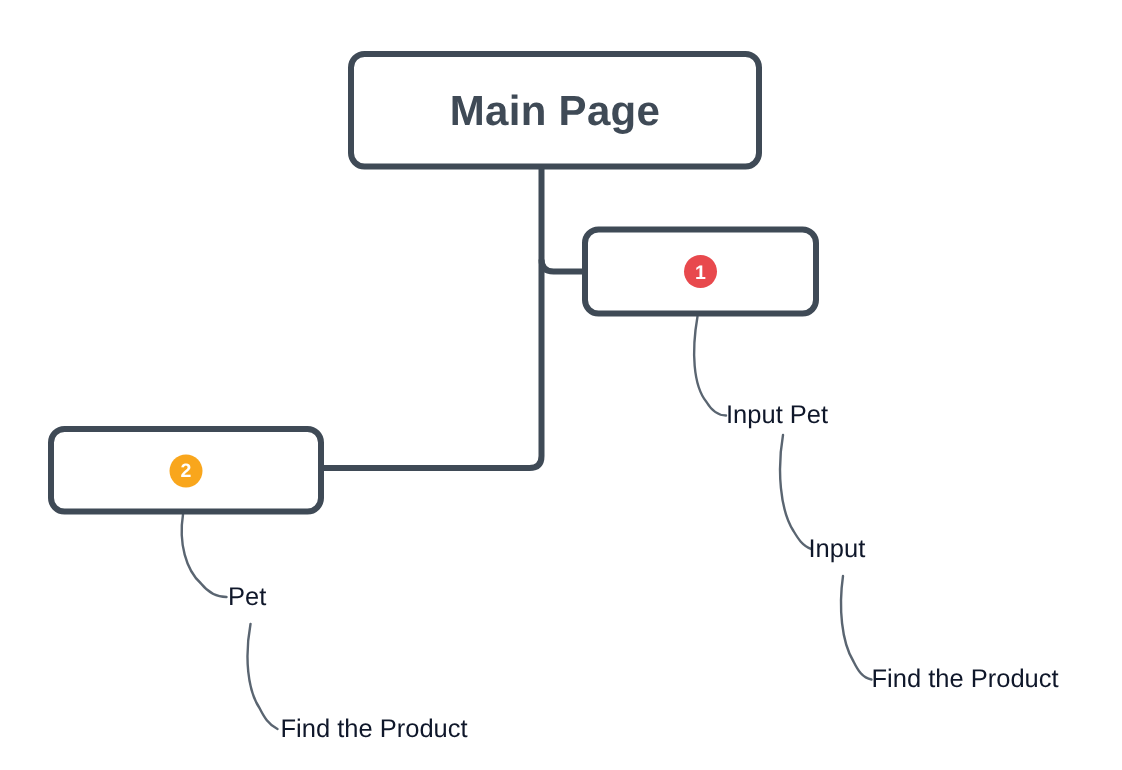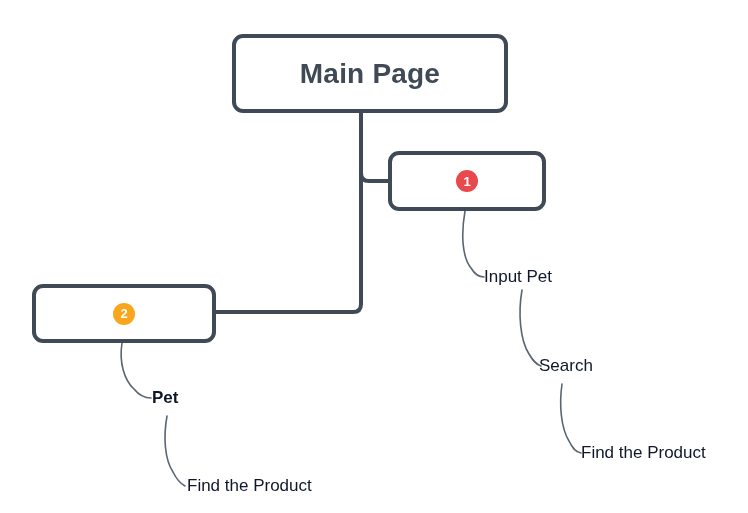--- a/index.html
+++ b/index.html
@@ -70,21 +70,21 @@
     position: absolute;
     font-size: 17px;
     line-height: 20px;
     color: #0f172a;
     white-space: nowrap;
     cursor: default;
   }
   .leaf--input-pet   { left: 484px; top: 267px; }
   .leaf--filter      { left: 539px; top: 356px; }
   .leaf--find-search { left: 581px; top: 443px; }
-  .leaf--pet         { left: 152px; top: 388px; font-weight: bold; }
+  .leaf--pet         { left: 152px; top: 388px; }
   .leaf--find-cat    { left: 187px; top: 476px; }
 </style>
 </head>
 <body>
 
 <div class="canvas">
 
   <svg class="connector-layer" viewBox="0 0 748 513" xmlns="http://www.w3.org/2000/svg" aria-hidden="true">
 
     <path d="M361 112 L361 304 Q361 312 353 312 L216 312" fill="none" stroke="#3f4a56" stroke-width="4"></path>
@@ -108,18 +108,18 @@
 
   <div class="node node--search">
     <span class="badge badge--red">1</span>
   </div>
 
   <div class="node node--category">
     <span class="badge badge--orange">2</span>
   </div>
 
   <div class="leaf leaf--input-pet">Input Pet</div>
-  <div class="leaf leaf--filter">Search</div>
+  <div class="leaf leaf--filter">Input</div>
   <div class="leaf leaf--find-search">Find the Product</div>
   <div class="leaf leaf--pet">Pet</div>
   <div class="leaf leaf--find-cat">Find the Product</div>
 
 </div>
 
 </body></html>

